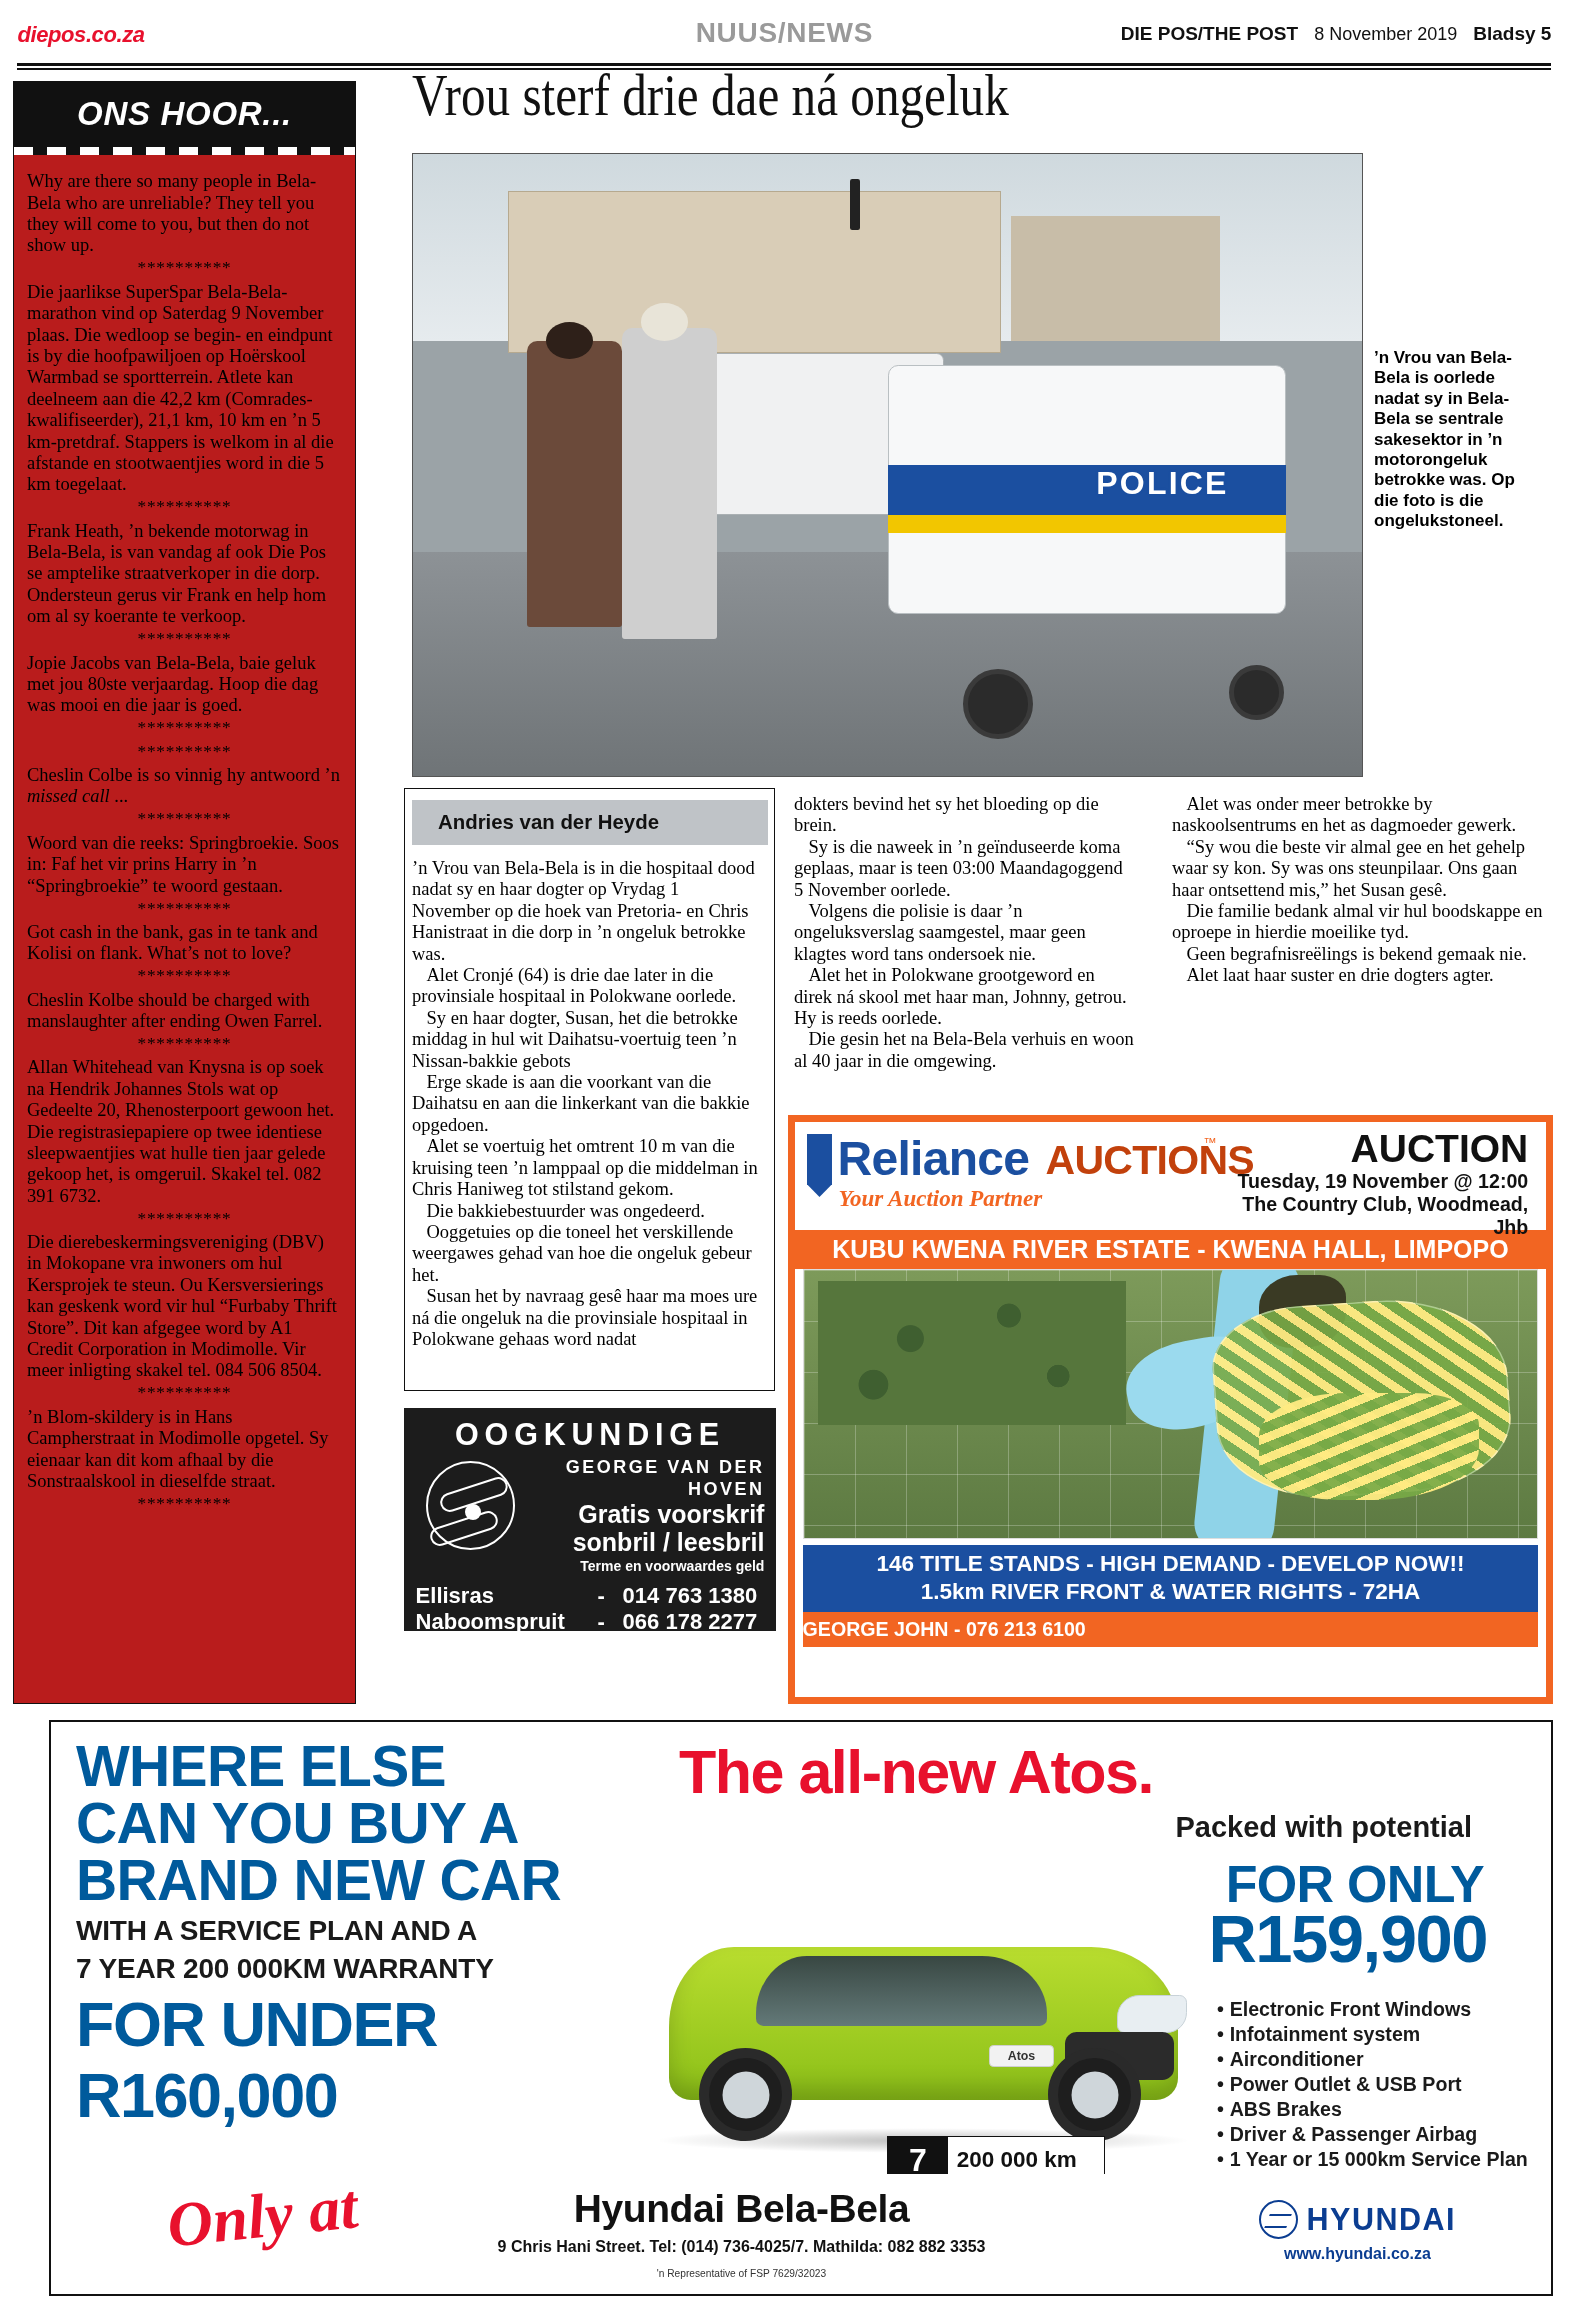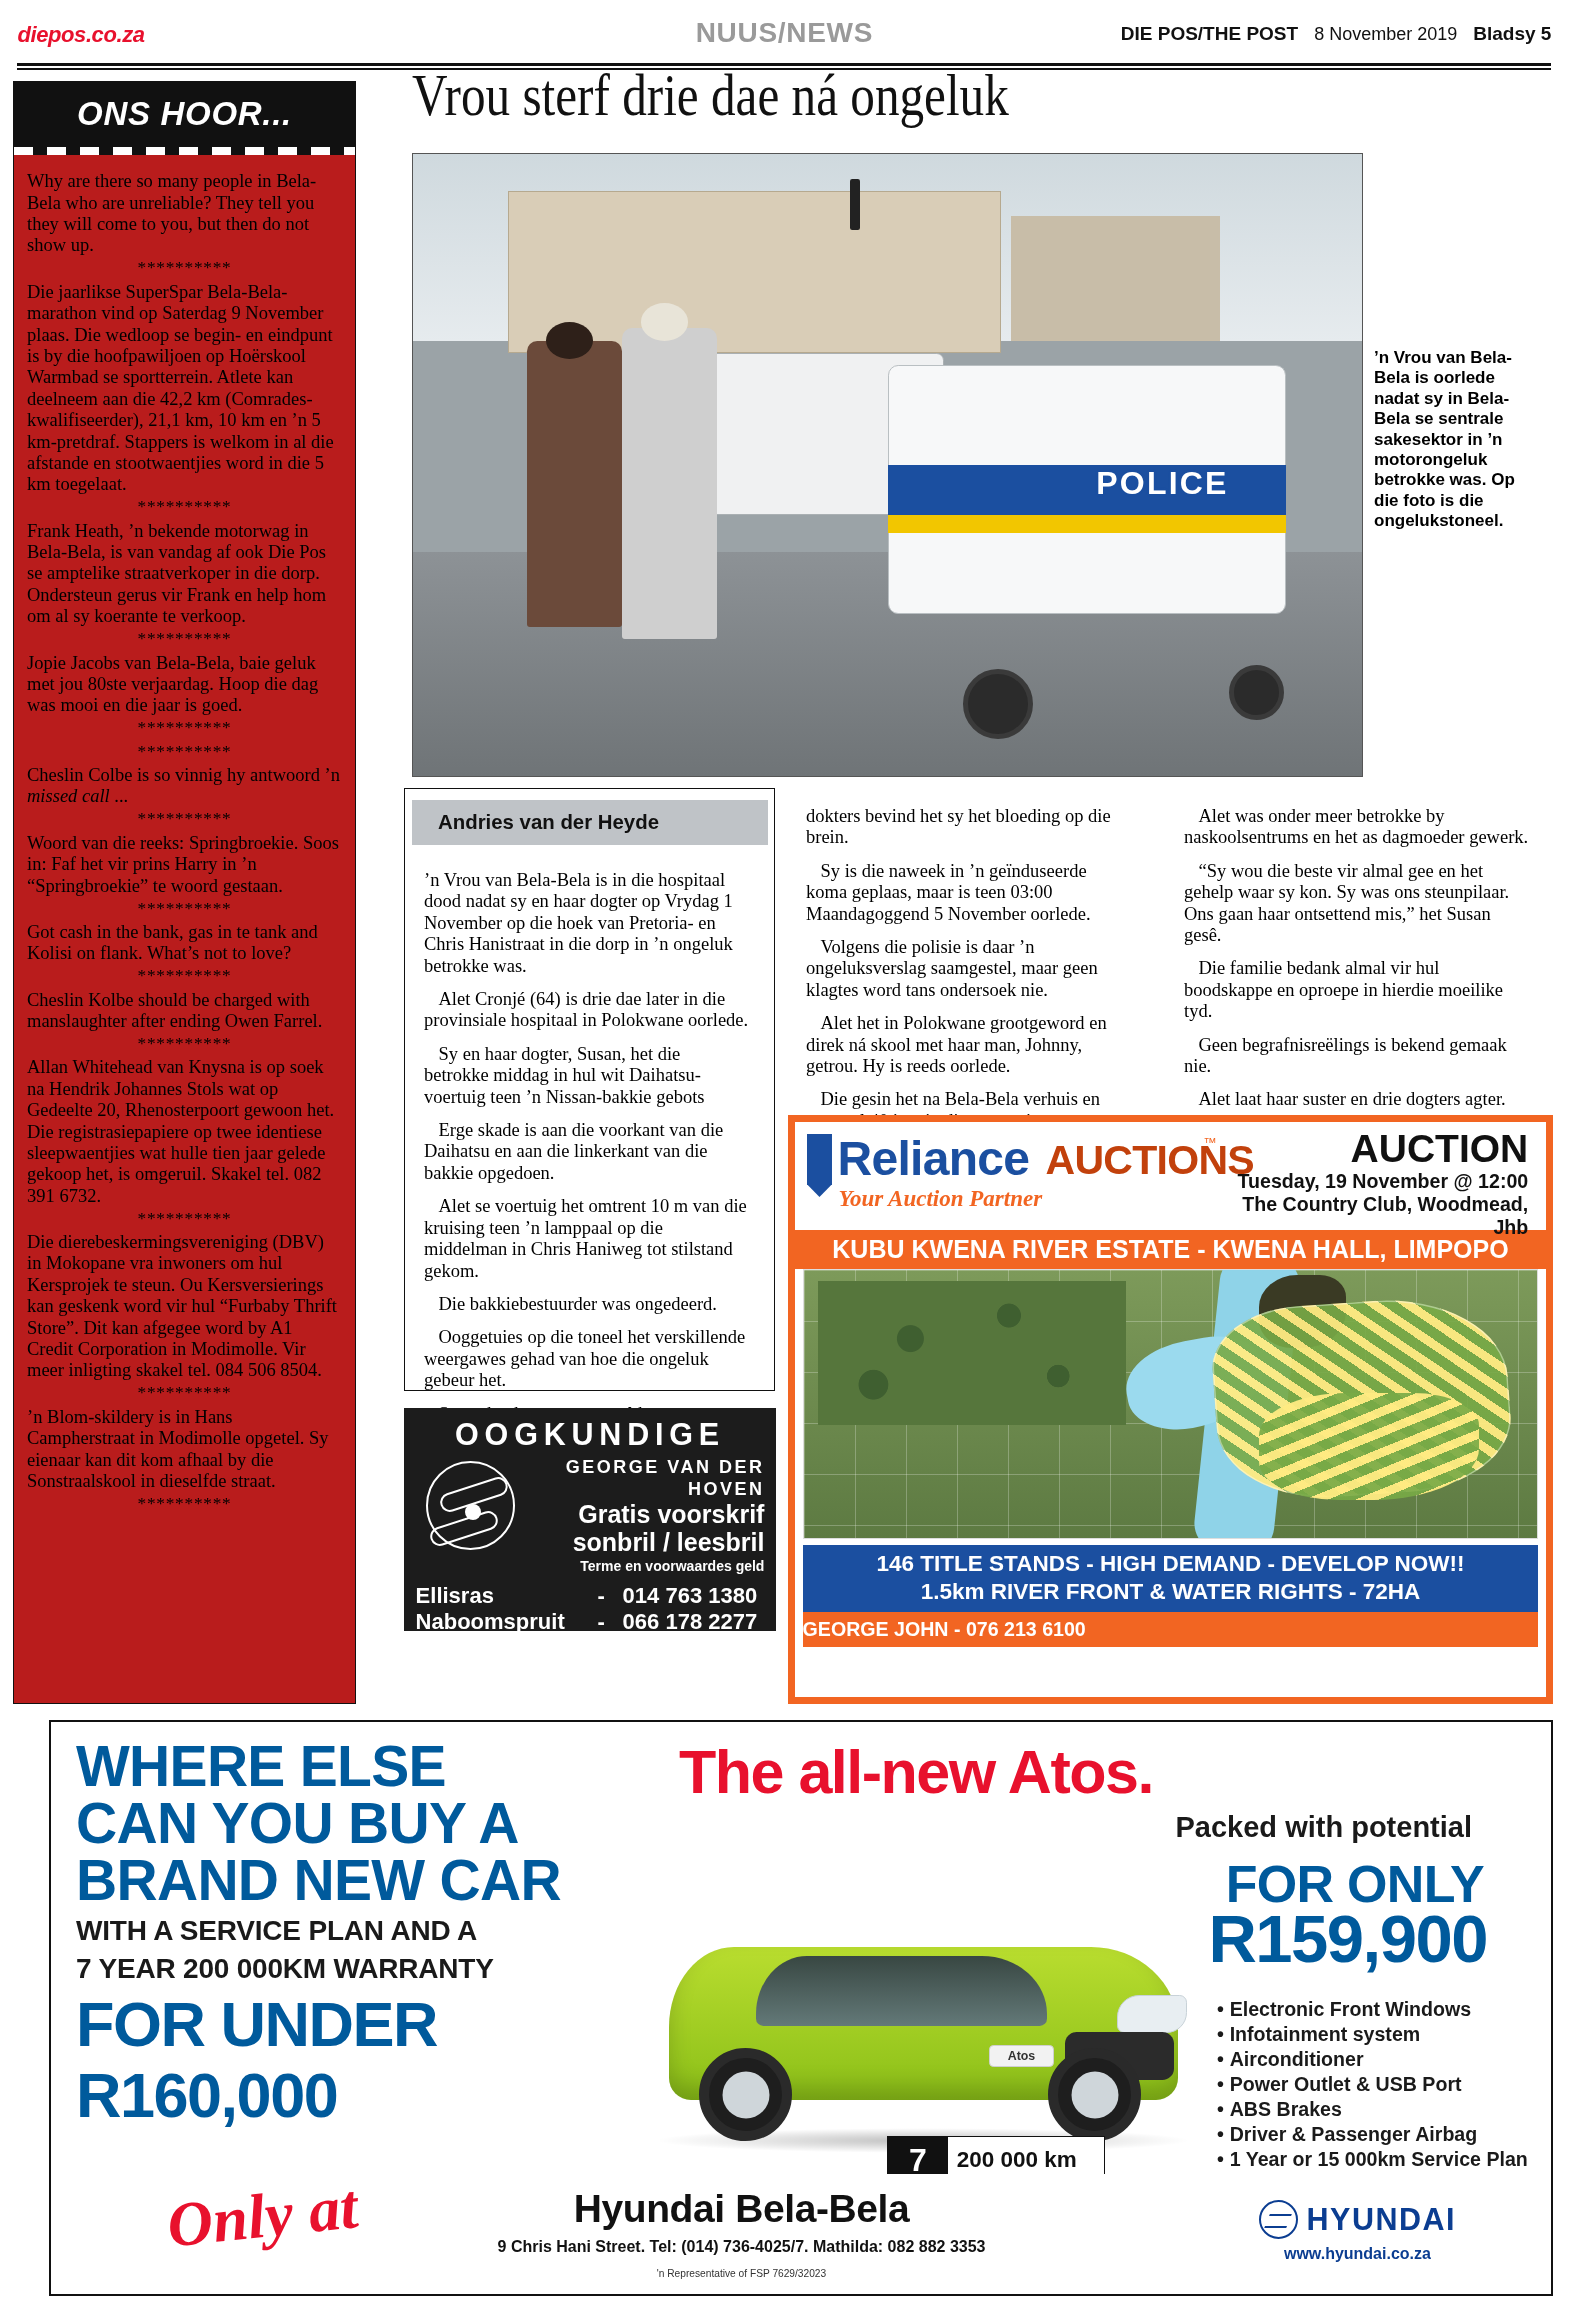--- a/index.html
+++ b/index.html
@@ -124,21 +124,21 @@
     background: #bfc3c7; display: flex; align-items: center; padding-left: 26px;
     font-family: "Liberation Sans", sans-serif; font-weight: bold;
     font-size: 20.4px; color: #111;
   }
 
   
   .art-col {
     position: absolute; font-size: 18.5px; line-height: 21.4px; color: #000;
     font-family: "Liberation Serif", serif;
   }
-  .art-col p { margin: 12px; }
+  .art-col p { margin: 0; }
   .art-col p.ind { text-indent: 14.5px; }
   #art-c1 { left: 412px; top: 858px; width: 349px; }
   #art-c2 { left: 794px; top: 794px; width: 342px; }
   #art-c3 { left: 1172px; top: 794px; width: 371px; }
   .art-box {
     position: absolute; left: 404px; top: 788px; width: 371px; height: 603px;
     border: 1.5px solid #111;
   }
 
   

